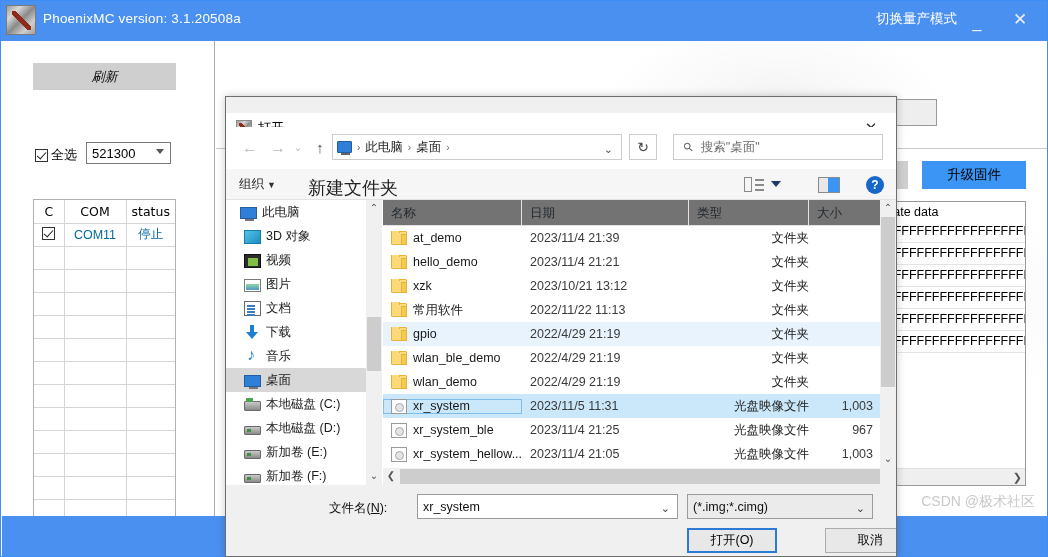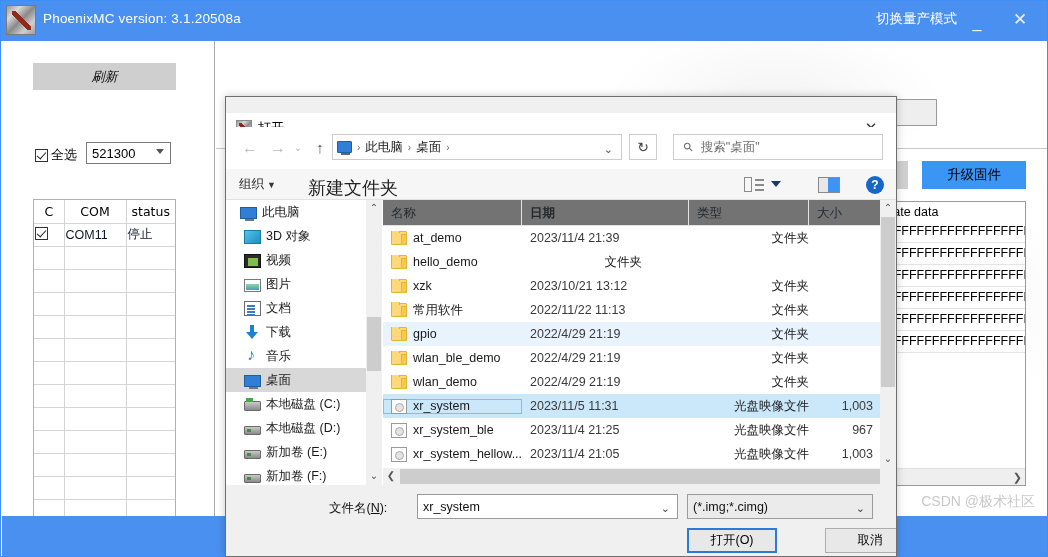--- a/index.html
+++ b/index.html
@@ -107,21 +107,21 @@
     position: absolute; left: 31px; top: 158px; width: 143px; height: 335px;
     border: 1px solid #b0b0b0; background: #fff;
   }
   .com-table table { width: 100%; border-collapse: collapse; font-size: 12.5px; }
   .com-table th {
     font-weight: normal; border-bottom: 1px solid #d4d4d4; border-right: 1px solid #d4d4d4;
     height: 23px; color: #000; font-family: "DejaVu Sans", sans-serif;
   }
   .com-table td {
     border-bottom: 1px solid #d4d4d4; border-right: 1px solid #d4d4d4;
-    height: 23px; text-align: left; color: #0f172a;
+    height: 23px; text-align: center; color: #0369a1;
   }
   .com-table th:last-child, .com-table td:last-child { border-right: none; }
   .col-c { width: 30px; }
   .col-com { width: 62px; }
 
   
   .right-pane { position: absolute; left: 214px; top: 0; width: 831px; height: 476px; }
   .fw-label { position: absolute; left: 9px; top: 63px; font-size: 13.5px; color: #000; }
   .fw-input {
     position: absolute; left: 105px; top: 58px; width: 616px; height: 27px;
@@ -304,21 +304,21 @@
   .filelist { position: absolute; left: 157px; top: 0; width: 513px; height: 285px; background:#fff; }
   .fl-header {
     position: relative; height: 26px; border-bottom: 1px solid #e2e2e2; background:#737373;
     display: flex; align-items: center;
   }
   .fl-th {
     font-size: 12.5px; color: #24292e; padding-left: 8px; height: 26px; line-height: 26px;
     border-right: 1px solid #e2e2e2; cursor: pointer; position: relative; overflow:hidden;
   }
   .fl-th.c-name { width: 139px; }
-  .fl-th.c-date { width: 167px; font-weight: bold; }
+  .fl-th.c-date { width: 167px; }
   .fl-th.c-type { width: 120px; }
   .fl-th.c-size { width: 70px; border-right: none; }
   .fl-rows { position: relative; height: 242px; overflow: hidden; }
   .fl-row { display: flex; height: 24px; align-items: center; font-size: 12.5px; color: #1a1a1a; cursor: default; }
   .fl-row.sel-soft { background: #e8f3fd; }
   .fl-row.sel-hard { background: #cbe8fb; }
   .fl-row.sel-hard .cell-name { outline: 1px solid #7fbdec; outline-offset: -1px; }
   .cell-name { width: 139px; display: flex; align-items: center; padding-left: 8px; overflow: hidden; white-space: nowrap; }
   .cell-date { width: 167px; padding-left: 8px; color: #3a3a3a; white-space: nowrap; }
   .cell-type { width: 120px; padding-left: 8px; color: #1a1a1a; white-space: nowrap; text-align: right; }
@@ -644,20 +644,21 @@
               </span>
             <span class="cell-date">2023/11/4 21:39</span>
             <span class="cell-type">文件夹</span>
             <span class="cell-size"></span>
           </div>
           <div class="fl-row">
             <span class="cell-name">
                 <span class="f-ico f-folder"></span>
                 <span>hello_demo</span>
               </span>
+            <span class="cell-date">2023/11/4 21:21</span>
             <span class="cell-type">文件夹</span>
             <span class="cell-size"></span>
           </div>
           <div class="fl-row">
             <span class="cell-name">
                 <span class="f-ico f-folder"></span>
                 <span>xzk</span>
               </span>
             <span class="cell-date">2023/10/21 13:12</span>
             <span class="cell-type">文件夹</span>

